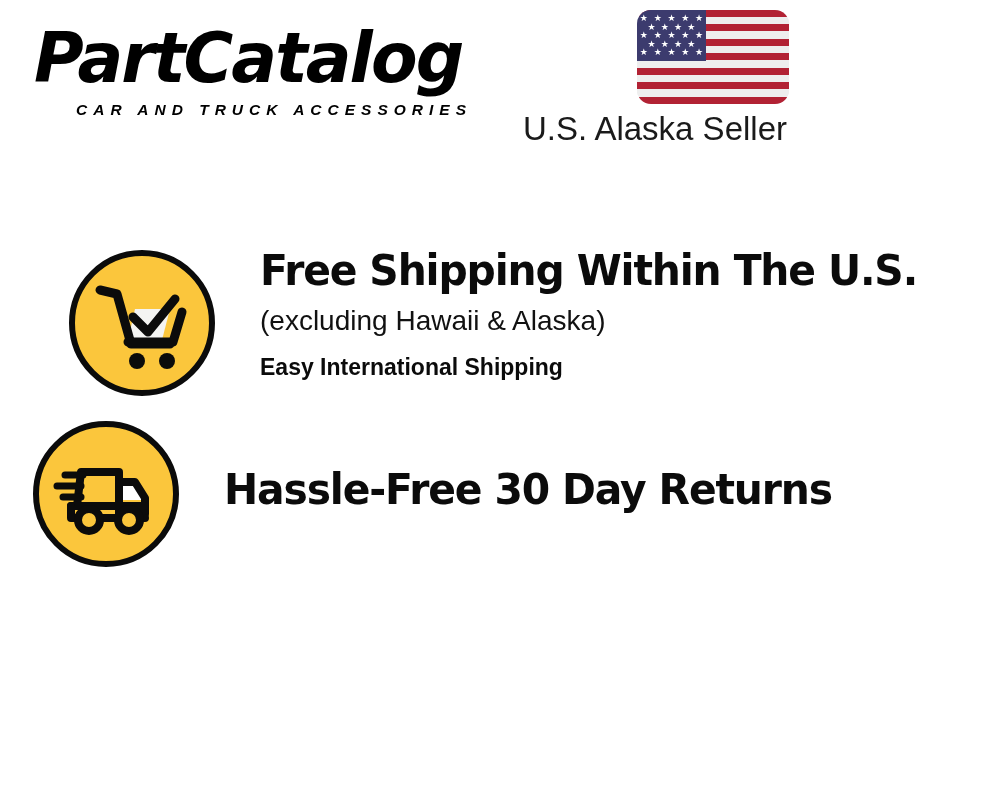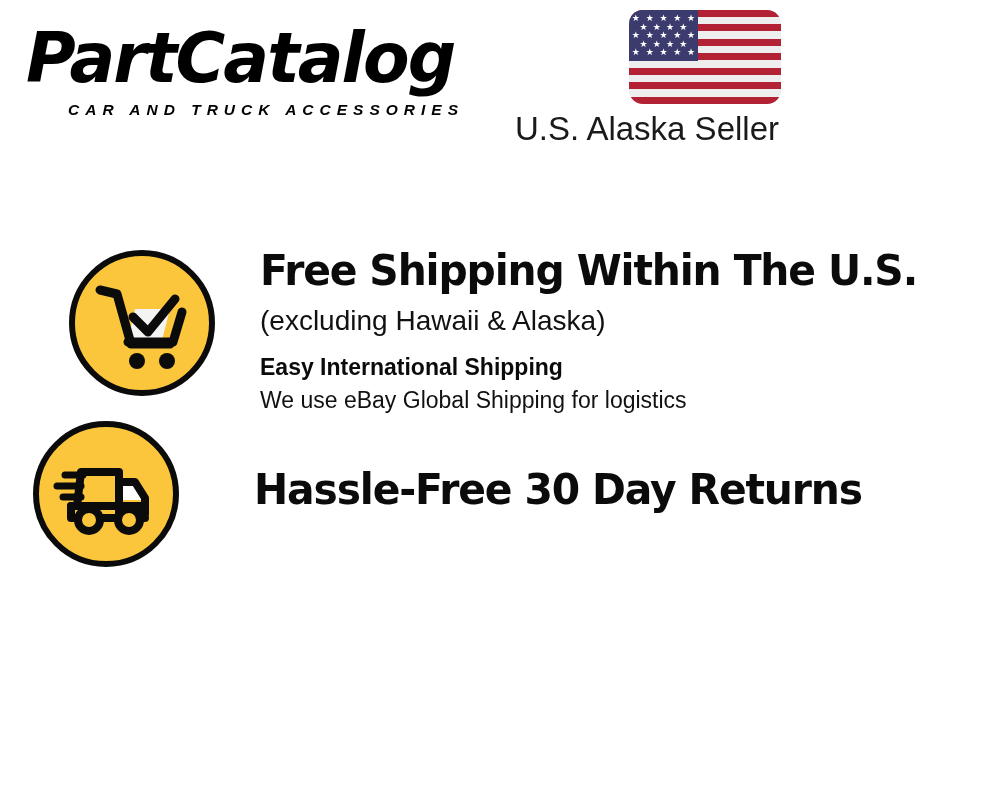--- a/index.html
+++ b/index.html
@@ -6,21 +6,21 @@
   html, body { background:#ffffff; }
   body {
     width:1000px; height:800px;
     position:relative;
     font-family:"Liberation Sans", sans-serif;
     color:#111111;
     overflow:hidden;
   }
 
   
-  .header { position:absolute; left:4px; top:0; width:792px; height:175px;text-decoration:underline; }
+  .header { position:absolute; left:12px; top:0; width:792px; height:175px;text-decoration:underline; }
 
   .brand { position:absolute; left:22px; top:22px; width:470px; }
   .brand-wordmark {
     font-family:"DejaVu Sans", sans-serif;
     font-weight:700;
     font-style:italic;
     font-size:70px;
     line-height:72px;
     letter-spacing:-2px;
     color:#000000;
@@ -80,21 +80,21 @@
   }
 
   
   .benefits { position:absolute; left:0; top:232px; width:1000px; }
   .benefit-row {
     position:relative;
     display:flex;
     align-items:flex-start;
   }
   .benefit-row.row-1 { height:188px;margin-left:36px; }
-  .benefit-row.row-2 { height:172px;gap:30px; }
+  .benefit-row.row-2 { height:172px; }
   .benefit-row.row-3 { height:170px; }
 
   .icon-wrap { width:224px; flex:0 0 224px; display:flex; justify-content:center; }
   .icon-circle {
     width:146px; height:146px;
     border-radius:50%;
     background:#FBC63C;
     border:6px solid #0B0B0B;
     position:relative;
     display:flex; align-items:center; justify-content:center;
@@ -230,21 +230,20 @@
           <path d="M43 43 L58 58 L85 25" stroke="#0B0B0B" stroke-width="9" stroke-linecap="round" stroke-linejoin="round" fill="none"></path>
           <circle cx="47" cy="87" r="8" fill="#0B0B0B"></circle>
           <circle cx="77" cy="87" r="8" fill="#0B0B0B"></circle>
         </svg>
       </div>
     </div>
     <div class="benefit-text">
       <div class="headline">Free Shipping Within The U.S.</div>
       <div class="sub-note">(excluding Hawaii &amp; Alaska)</div>
       <div class="sub-strong">Easy International Shipping</div>
-      <div class="sub-light">We use eBay Global Shipping for logistics</div>
     </div>
   </div>
 
   <div class="benefit-row row-2">
     <div class="icon-wrap">
       <div class="icon-circle">
         <svg width="106" height="92" viewBox="0 0 106 92" fill="none" aria-hidden="true">
           <path d="M66 34 L80 34 L88 48 L88 52 L66 52 Z" fill="#FFFFFF"></path>
           <path d="M28 24 L66 24 L66 58 L24 58 Z" stroke="#0B0B0B" stroke-width="8" stroke-linejoin="round" fill="none"></path>
           <path d="M66 34 L82 34 L92 50 L92 66 L66 66 Z" stroke="#0B0B0B" stroke-width="8" stroke-linejoin="round" fill="none"></path>

